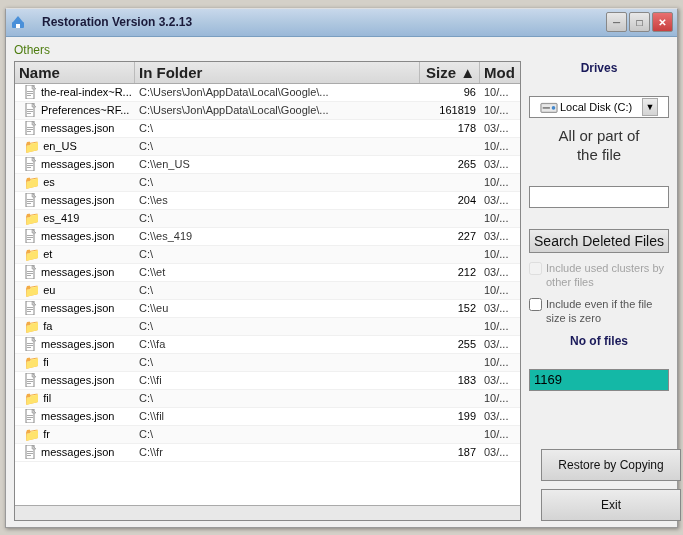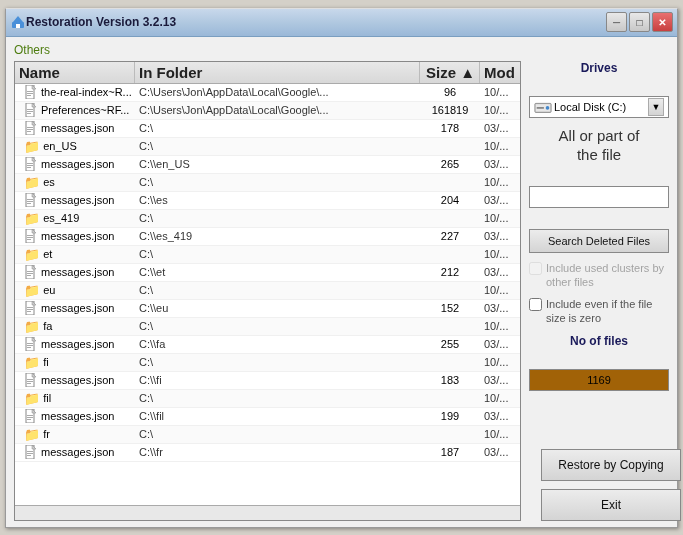--- a/index.html
+++ b/index.html
@@ -26,21 +26,21 @@
       background: linear-gradient(to bottom, #c8d8eb 0%, #b0c8e0 50%, #9ab8d8 100%);
       display: flex;
       align-items: center;
       justify-content: space-between;
       padding: 0 4px;
       border-bottom: 1px solid #7a9ec0;
     }
     .titlebar-left {
       display: flex;
       align-items: center;
-      gap: 0;
+      gap: 16px;
     }
     .titlebar-icon {
       width: 16px;
       height: 16px;
     }
     .titlebar-title {
       font-size: 12px;
       font-weight: bold;
       color: #1a1a3a;
     }
@@ -132,21 +132,21 @@
     }
     .file-cell.name {
       width: 120px;
       flex-shrink: 0;
       display: flex;
       align-items: center;
       gap: 3px;
       padding-left: 9px;
     }
     .file-cell.folder { flex: 1; color: #333; }
-    .file-cell.size { width: 60px; flex-shrink: 0; text-align: center; }
+    .file-cell.size { width: 60px; flex-shrink: 0; text-align: right; }
     .file-cell.mod { width: 40px; flex-shrink: 0; color: #333; }
     .file-icon {
       width: 14px;
       height: 14px;
       flex-shrink: 0;
     }
     .folder-icon { color: #e8b830; font-size: 13px; }
     .scrollbar-container {
       display: flex;
       border-top: 1px solid #aaa;
@@ -186,21 +186,21 @@
       border: 1px solid #888;
       padding: 2px 4px;
       font-size: 11px;
       background: white;
     }
     .panel-button {
       width: 100%;
       height: 24px;
       background: linear-gradient(to bottom, #ececec, #d4d4d4);
       border: 1px solid #888;
-      font-size: 11px;
+      font-size: 14px;
       cursor: pointer;
       color: #111;
       text-align: left;
       display: flex;
       align-items: center;
       justify-content: center;
     }
     .checkbox-row {
       display: flex;
       align-items: flex-start;
@@ -219,23 +219,22 @@
       font-size: 12px;
       font-weight: bold;
       text-align: center;
       color: #1a1a5a;
     }
     .no-of-files-input {
       width: 100%;
       height: 22px;
       border: 1px solid #888;
       padding: 2px 4px;
-      font-size: 11px;
-      background: #a16207;
-      text-align: center;
+      font-size: 13px;
+      background: #14b8a6;
     }
     .big-button {
       width: 100%;
       height: 32px;
       background: linear-gradient(to bottom, #ececec, #d4d4d4);
       border: 1px solid #888;
       font-size: 12px;
       cursor: pointer;
       color: #111;
       text-align: center;
@@ -251,21 +250,21 @@
     .file-list-body::-webkit-scrollbar-thumb {
       background: linear-gradient(to right, #e8e8e8, #c0c0c0);
       border: 1px solid #aaa;
     }
     .drive-combo {
       display: flex;
       align-items: center;
       border: 1px solid #888;
       background: white;
       height: 22px;
-      padding: 0 4px;
+      padding: 0 10px;
       gap: 2px;
     }
     .drive-combo-text {
       flex: 1;
       font-size: 11px;
       overflow: hidden;
       white-space: nowrap;
     }
     .drive-combo-arrow {
       width: 16px;

